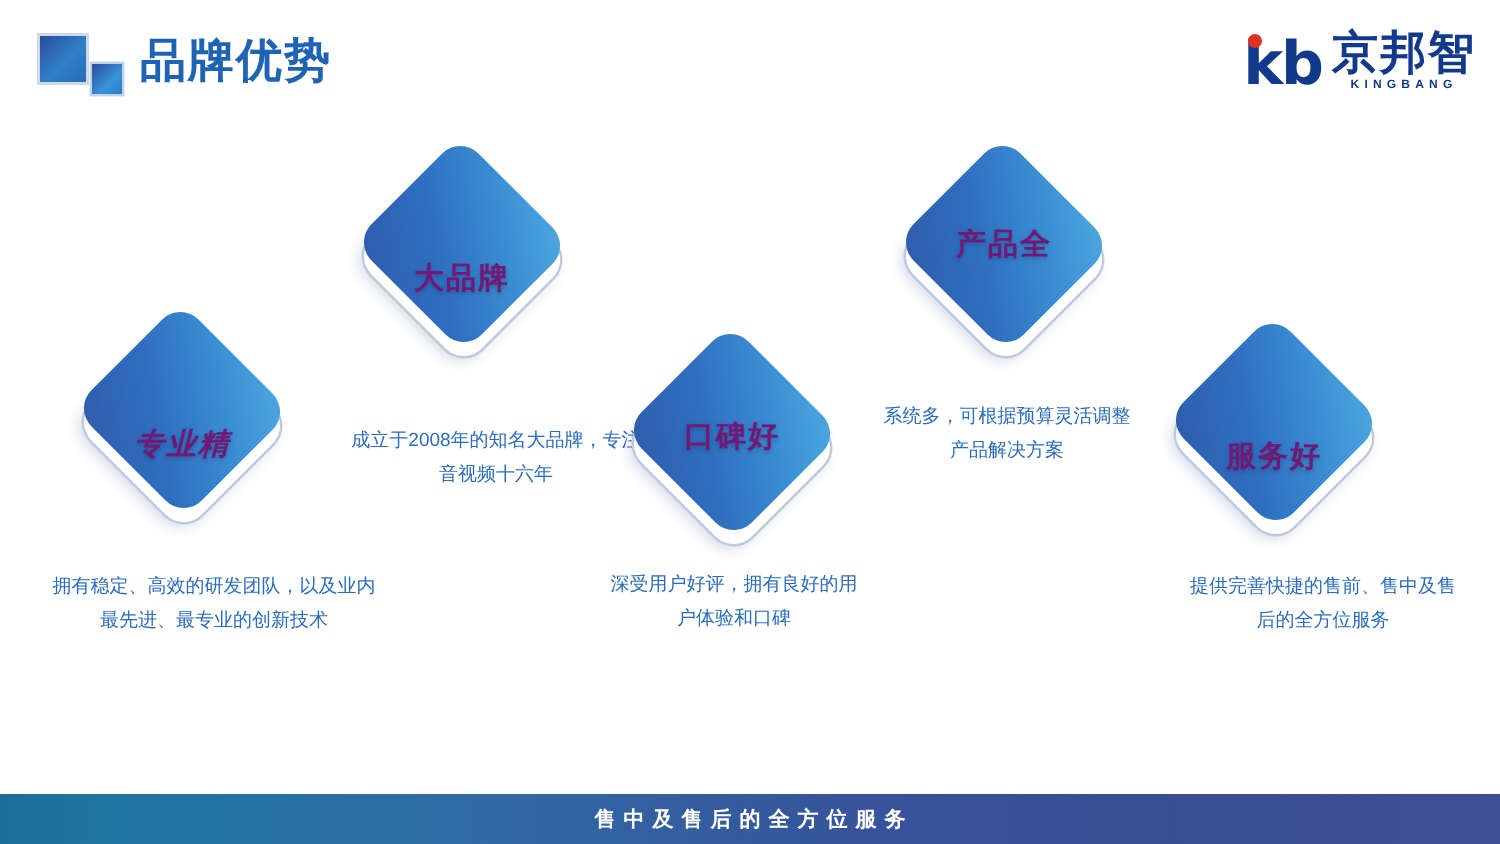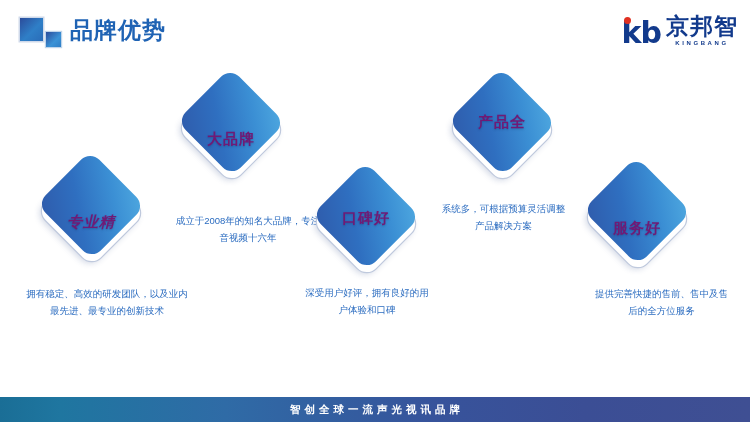--- a/index.html
+++ b/index.html
@@ -217,16 +217,16 @@
   <div class="desc" style="left:441px; top:200px; width:125px;">系统多，可根据预算灵活调整产品解决方案</div>
 
   <div class="diamond-group" style="left:598px; top:172px;">
     <div class="diamond-shadow"></div>
     <div class="diamond"></div>
     <div class="diamond-label" style="top:47px; left:-16px;">服务好</div>
   </div>
   <div class="desc" style="left:578px; top:285px; width:135px;margin-left:16px;">提供完善快捷的售前、售中及售后的全方位服务</div>
 
   <div class="footer">
-    <div class="footer-text">智创全球一流声光视讯品牌</div>
+    <div class="footer-text">售中及售后的全方位服务</div>
   </div>
 
 </div>
 
 </body></html>

